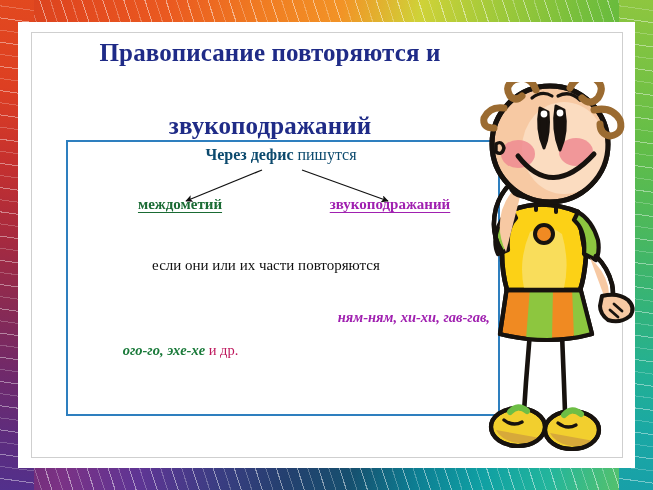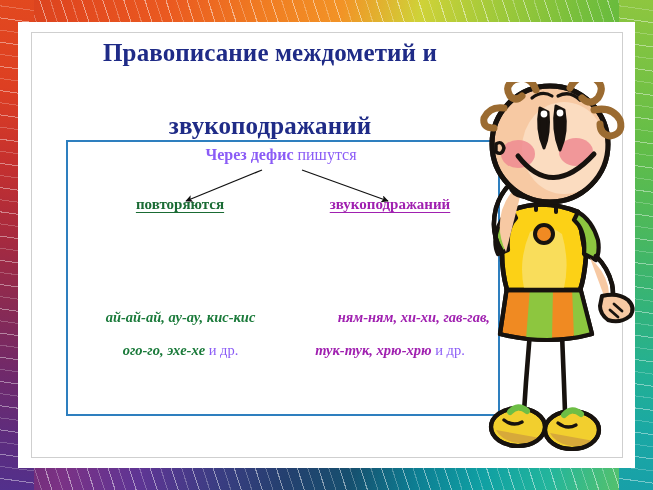--- a/index.html
+++ b/index.html
@@ -42,39 +42,39 @@
   #title{position:absolute;left:40px;top:36px;width:460px;text-align:center;
     color:#1f2b87;font-weight:bold;font-size:25px;line-height:1.32;
     font-family:"Liberation Serif", serif;letter-spacing:.1px;}
   #title .l2{display:block;margin-top:40px;}
 
   
   #rulebox{position:absolute;left:66px;top:140px;width:430px;height:272px;
     border:2px solid #2e7fbf;background:transparent;}
 
   #lead{position:absolute;left:66px;top:146px;width:430px;text-align:center;
-    font-size:16px;color:#8b5cf6;}
+    font-size:16px;color:#0c4a6e;}
   #lead .bold{font-weight:bold;}
 
   
   #arrows{position:absolute;left:66px;top:168px;width:430px;height:42px;}
 
   
   .cat{position:absolute;top:196px;font-weight:bold;font-size:15px;
     text-decoration:underline;text-underline-offset:3px;}
   #cat-left{left:120px;width:120px;text-align:center;color:#1a6b34;}
   #cat-right{left:310px;width:160px;text-align:center;color:#a020b0;}
 
   
   #cond{position:absolute;left:66px;top:257px;width:400px;text-align:center;
     font-size:15px;color:#101010;}
 
   
   .ex{position:absolute;font-size:14.5px;font-style:italic;font-weight:bold;}
-  .ex .plain{font-style:normal;font-weight:normal;color:#8b5cf6;font-family:Liberation Serif, serif;}
+  .ex .plain{font-style:normal;font-weight:normal;color:#be185d;font-family:Liberation Serif, serif;}
   #ex-l1{left:78px;top:309px;width:205px;text-align:center;color:#1a7a3a;}
   #ex-l2{left:78px;top:342px;width:205px;text-align:center;color:#1a7a3a;}
   #ex-r1{left:290px;top:309px;width:200px;text-align:right;color:#a020b0;}
   #ex-r2{left:290px;top:342px;width:200px;text-align:center;color:#a020b0;}
 
   
   #girl{position:absolute;left:452px;top:82px;width:190px;height:372px;}
 </style>
 </head>
 <body>
@@ -92,55 +92,50 @@
   </div>
   <div class="edge edge-right">
     <div class="streaks streaks-v"></div>
   </div>
 
   <div id="card">
     <div id="card-inner"></div>
   </div>
 
   <div id="title">
-    <span>Правописание междометий и</span>
+    <span>Правописание повторяются и</span>
     <span class="l2">звукоподражаний</span>
   </div>
 
   <div id="rulebox"></div>
 
   <div id="lead">
     <span class="bold">Через дефис</span><span> пишутся</span>
   </div>
 
   <svg id="arrows" viewBox="0 0 430 42">
     <defs>
       <marker id="ah" markerWidth="7" markerHeight="7" refX="5.4" refY="3" orient="auto">
         <path d="M0,0 L6,3 L0,6 L1.4,3 z" fill="#111111"></path>
       </marker>
     </defs>
     <line x1="196" y1="2" x2="120" y2="33" stroke="#111111" stroke-width="1.2" marker-end="url(#ah)"></line>
     <line x1="236" y1="2" x2="322" y2="33" stroke="#111111" stroke-width="1.2" marker-end="url(#ah)"></line>
   </svg>
 
-  <div class="cat" id="cat-left">повторяются</div>
+  <div class="cat" id="cat-left">междометий</div>
   <div class="cat" id="cat-right">звукоподражаний</div>
 
-
-  <div class="ex" id="ex-l1">
-    <span>ай-ай-ай, ау-ау, кис-кис</span><span class="plain"></span>
-  </div>
+  <div id="cond">если они или их части повторяются</div>
+
   <div class="ex" id="ex-l2">
     <span>ого-го, эхе-хе</span><span class="plain"> и др.</span>
   </div>
   <div class="ex" id="ex-r1">
     <span>ням-ням, хи-хи, гав-гав,</span><span class="plain"></span>
-  </div>
-  <div class="ex" id="ex-r2">
-    <span>тук-тук, хрю-хрю</span><span class="plain"> и др.</span>
   </div>
 
   <svg id="girl" viewBox="0 0 190 372">
     <g fill="none" stroke="#17120e" stroke-width="4.2" stroke-linecap="round" stroke-linejoin="round">
 
       <path d="M78,250 L74,300 L72,330" stroke-width="4.6" fill="none"></path>
 
       <path d="M110,252 L112,302 L113,330" stroke-width="4.6" fill="none"></path>
 
       <g>

